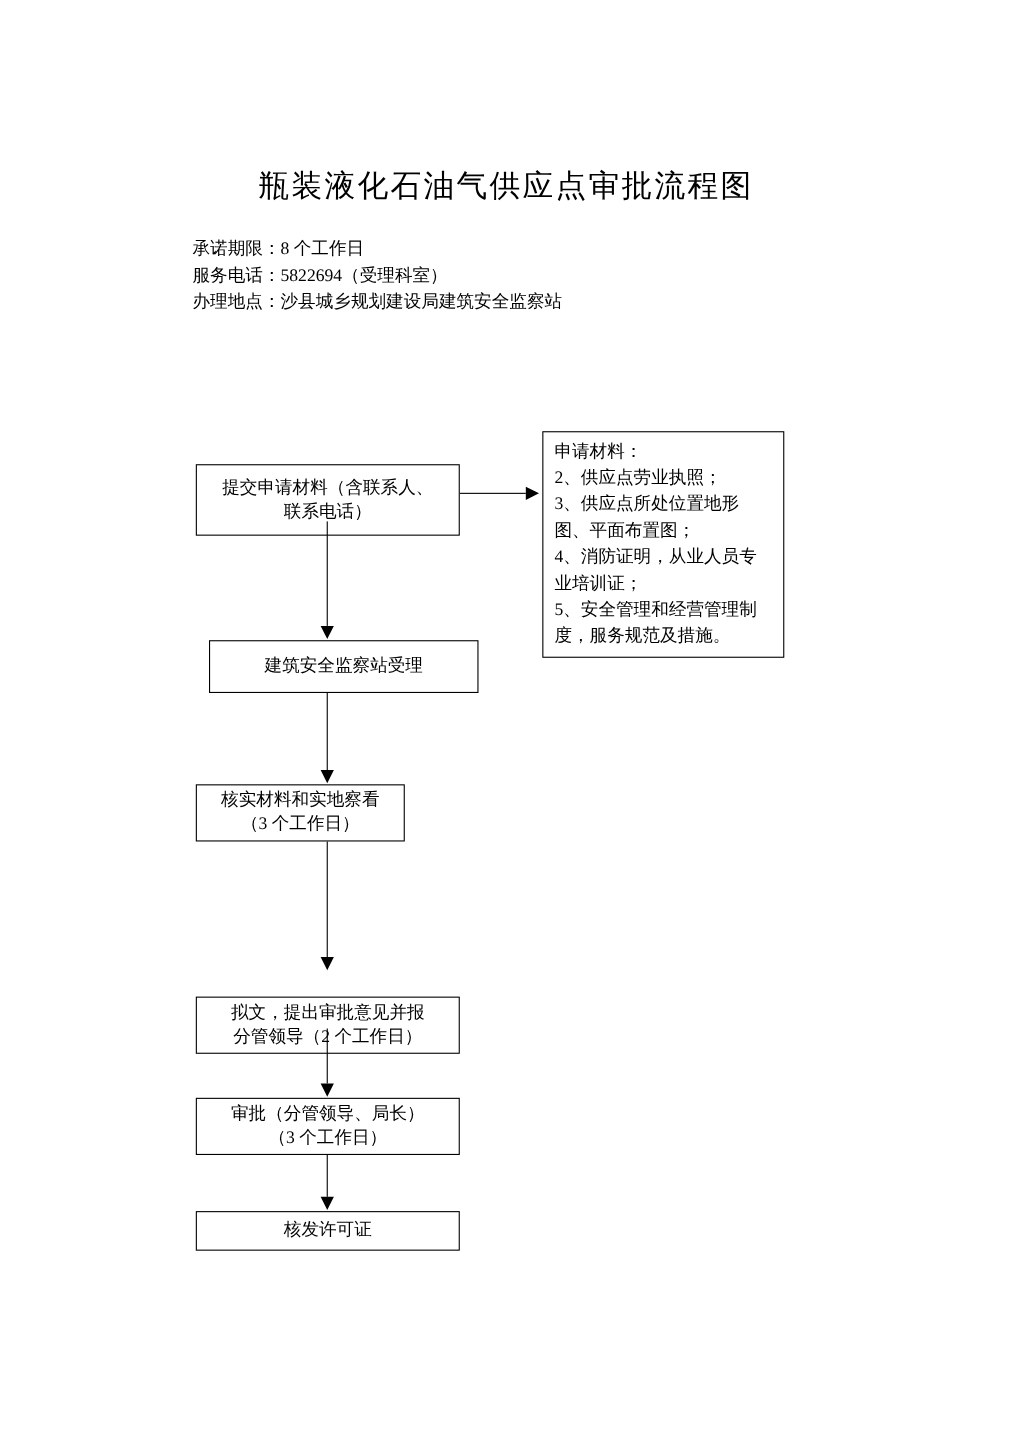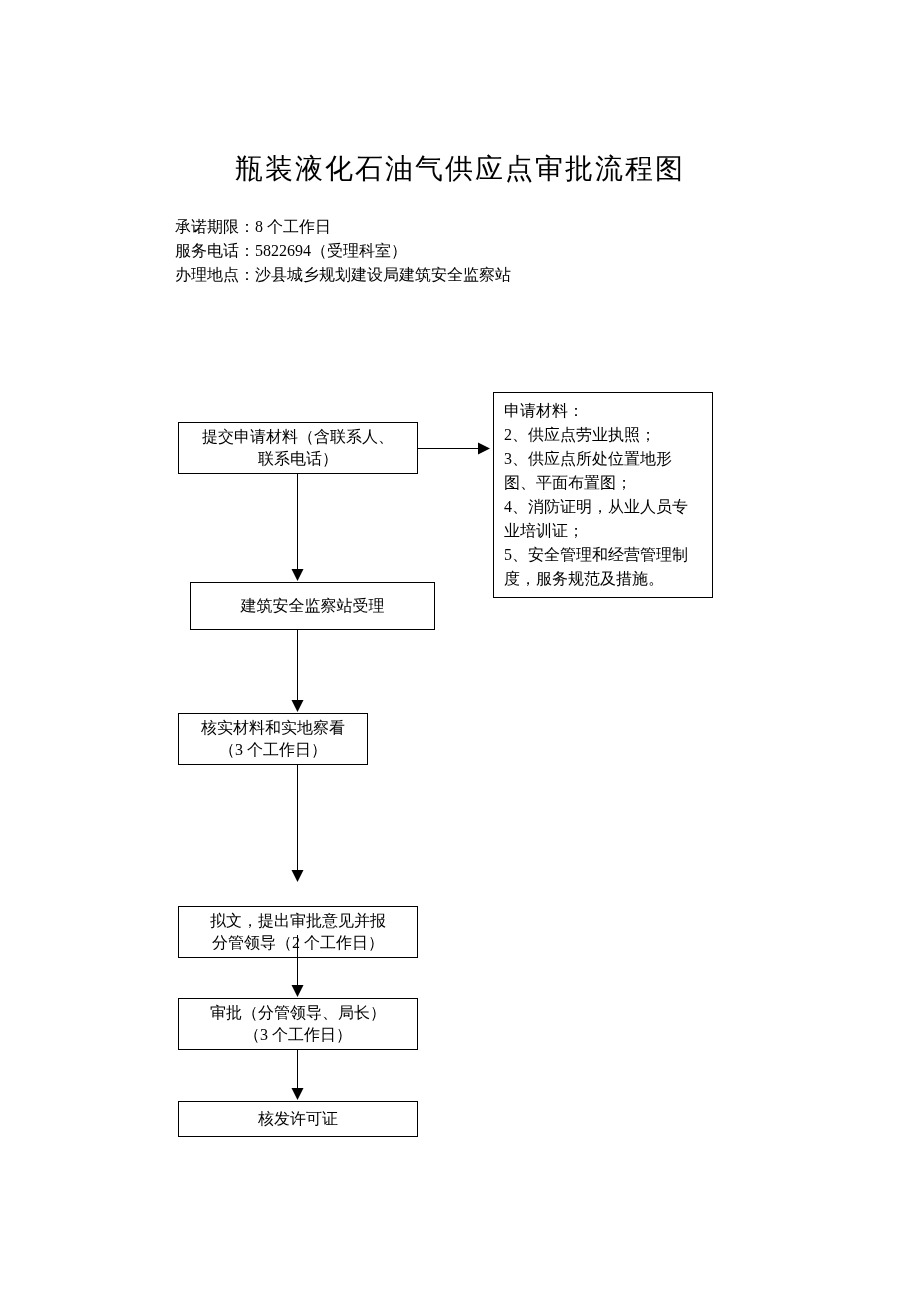--- a/index.html
+++ b/index.html
@@ -89,21 +89,21 @@
 <div class="title">瓶装液化石油气供应点审批流程图</div>
 
 <div class="info">
   <div>承诺期限：8 个工作日</div>
   <div>服务电话：5822694（受理科室）</div>
   <div>办理地点：沙县城乡规划建设局建筑安全监察站</div>
 </div>
 
 <div class="flowchart">
 
-  <div class="box" style="left:178px; top:52px; width:240px; height:52px;">
+  <div class="box" style="left:178px; top:52px; width:240px; height:65px;">
     <span>提交申请材料（含联系人、</span>
     <span>联系电话）</span>
   </div>
 
   <div class="arrow-line-h" style="left:418px; top:78px; width:60px;"></div>
   <div class="arrow-head-right" style="left:478px; top:78px;"></div>
 
   <div class="materials-box" style="left:493px; top:0px; width:220px;margin-top:22px;">
     <div>申请材料：</div>
     <div>2、供应点劳业执照；</div>

